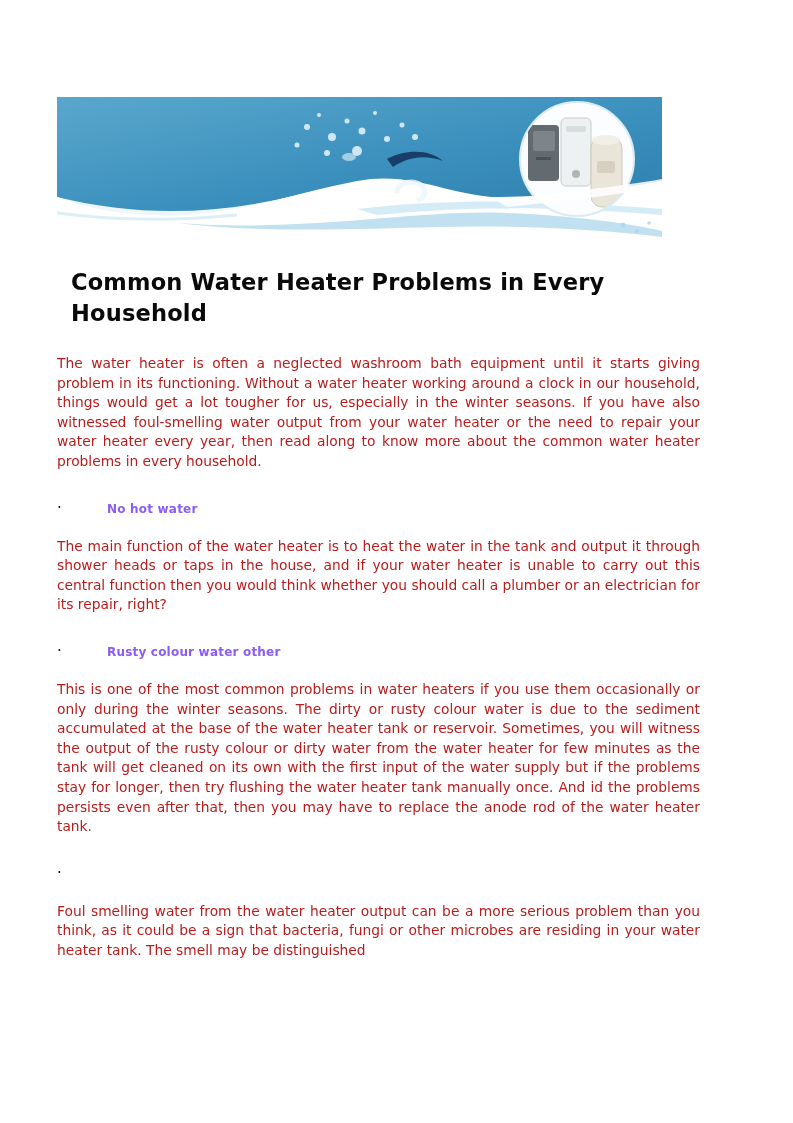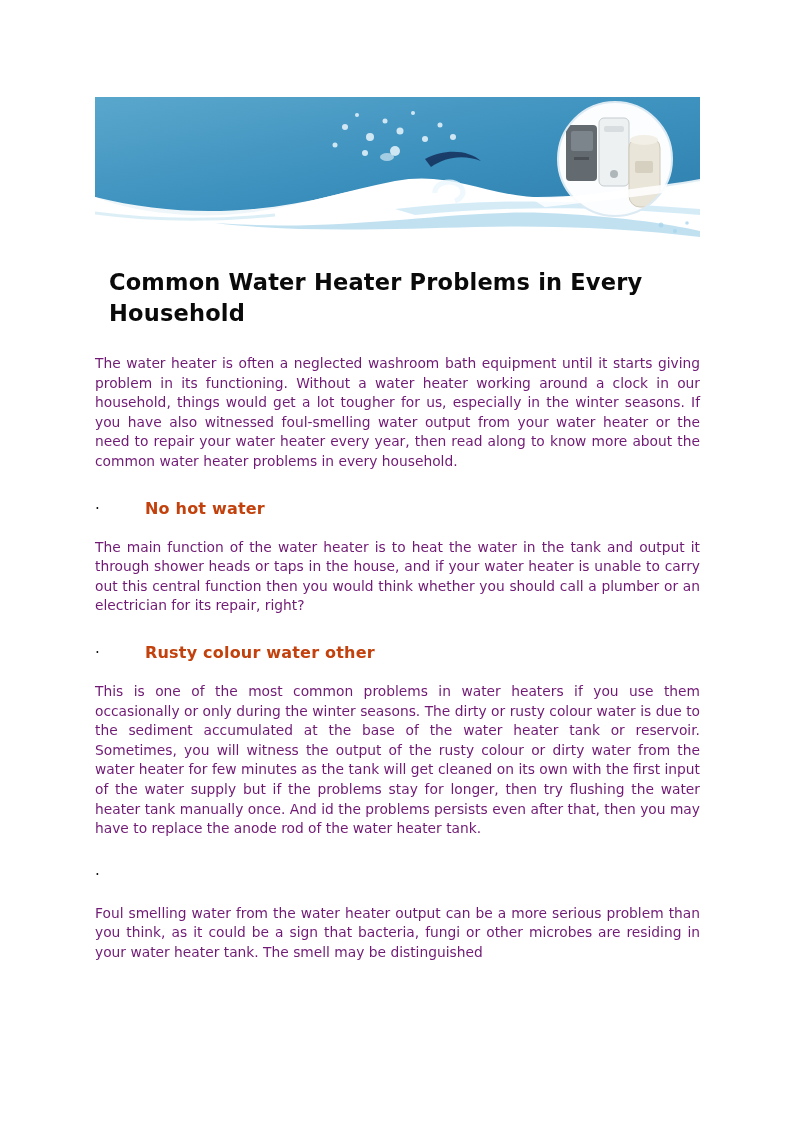--- a/index.html
+++ b/index.html
@@ -9,60 +9,60 @@
     height: 1123px;
     margin: 0 auto;
     background: #ffffff;
     font-family: "DejaVu Sans", sans-serif;
     color: #1a1a1a;
     overflow: hidden;
     box-sizing: border-box;
   }
   .content {
     box-sizing: border-box;
-    padding: 97px 93px 0 95px;
+    padding: 97px 93px 0 57px;
   }
   .banner {
     display: block;
     width: 605px;
     height: 140px;
   }
   h1.doc-title {
     margin: 30px 0 6px 14px;
     max-width: 575px;
     font-size: 22.5px;
     line-height: 31px;
     font-weight: bold;
     color: #0a0a0a;
     letter-spacing: 0.2px;
   }
   p.body {
     margin: 0 0 19px 0;
     font-size: 13.8px;
     line-height: 19.6px;
     text-align: justify;
-    color: #701a75;
+    color: #b91c1c;
   }
   p.body.first { margin-top: 25px; }
   .section-heading {
     display: flex;
     align-items: baseline;
     margin: 27px 0 20px 0;
   }
   .section-heading .bullet {
     display: inline-block;
     width: 50px;
     font-size: 15px;
     color: #141414;
   }
   .section-heading h2 {
     margin: 0;
-    font-size: 16px;
+    font-size: 12px;
     font-weight: bold;
-    color: #c2410c;
+    color: #8b5cf6;
     letter-spacing: 0.2px;
     text-align: center;
   }
 </style>
 </head>
 <body>
 
 <div class="page">
   <div class="content">
 

